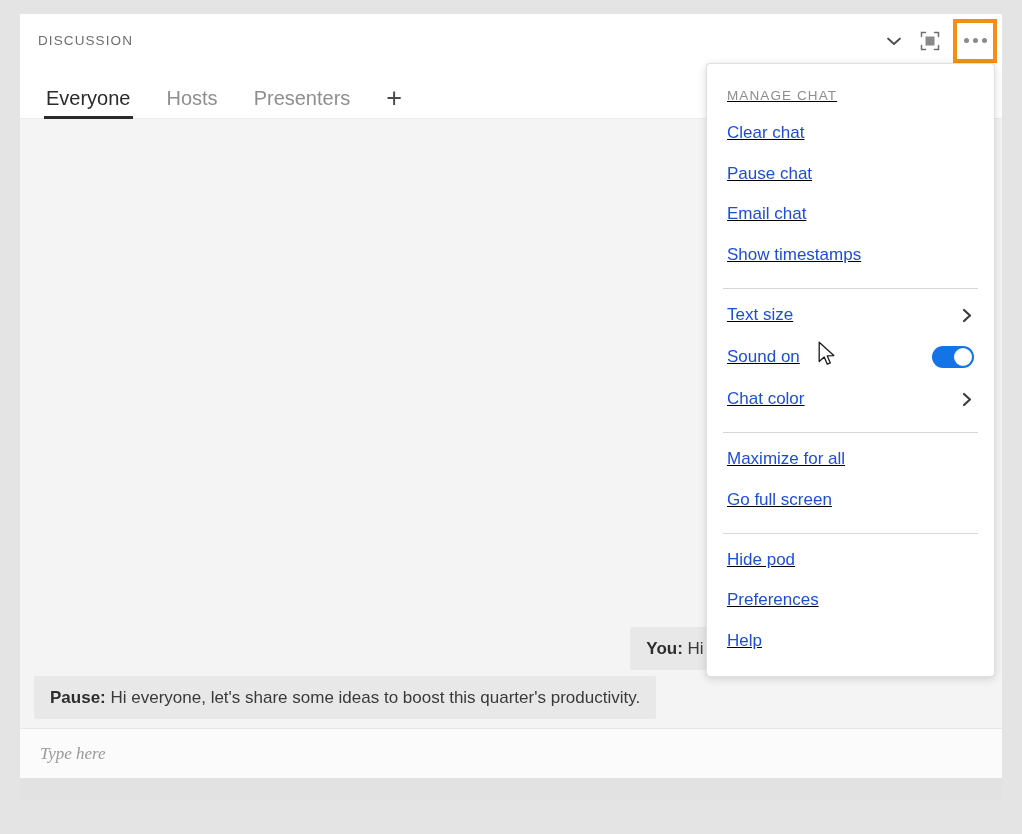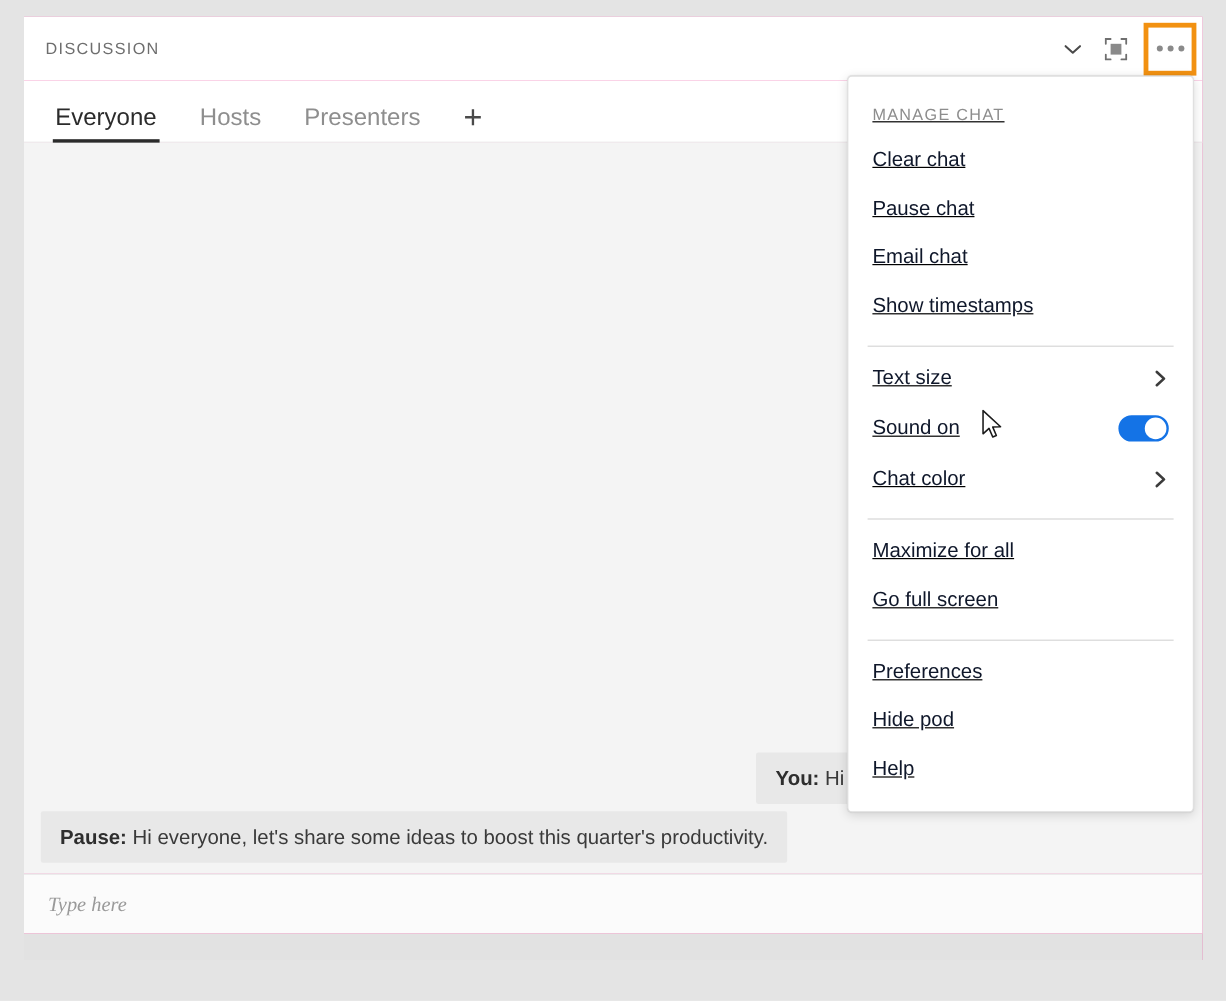--- a/index.html
+++ b/index.html
@@ -17,21 +17,21 @@
     -webkit-font-smoothing: antialiased;
   }
 
   
   .pod {
     position: absolute;
     left: 20px;
     top: 14px;
     width: 982px;
     height: 786px;
-    background: #ec4899;
+    background: #0f766e;
     box-sizing: border-box;
     display: flex;
     flex-direction: column;
   }
 
   
   .pod-header {
     height: 53px;
     flex: 0 0 53px;
     display: flex;
@@ -216,21 +216,21 @@
   }
   .menu-section-title {
     font-size: 13.5px;
     letter-spacing: 1.1px;
     color: #8d8d8d;
     padding: 14px 20px 10px 20px;
     user-select: none;
   }
   .menu-item {
     font-size: 17px;
-    color: #0f172a;
+    color: #1d4ed8;
     padding: 11px 20px 11px 20px;
     cursor: pointer;
     display: flex;
     align-items: center;
     user-select: none;
     line-height: 1.1;
   }
   .menu-item .mi-label { flex: 1 1 auto; }
   .menu-sep {
     height: 1px;
@@ -393,24 +393,24 @@
   <div class="menu-item">
     <span class="mi-label">Maximize for all</span>
   </div>
   <div class="menu-item">
     <span class="mi-label">Go full screen</span>
   </div>
 
   <div class="menu-sep"></div>
 
   <div class="menu-item">
+    <span class="mi-label">Hide pod</span>
+  </div>
+  <div class="menu-item">
     <span class="mi-label">Preferences</span>
-  </div>
-  <div class="menu-item">
-    <span class="mi-label">Hide pod</span>
   </div>
   <div class="menu-item">
     <span class="mi-label">Help</span>
   </div>
 
 </div>
 
 <div class="cursor">
   <svg width="20" height="28" viewBox="0 0 20 28" aria-hidden="true">
     <path d="M1.2 1.2 L1.2 20.5 L6.2 16.0 L9.3 23.2 L12.3 21.9 L9.3 14.9 L15.8 14.6 Z" fill="#ffffff" stroke="#1a1a1a" stroke-width="1.3" stroke-linejoin="round"></path>

